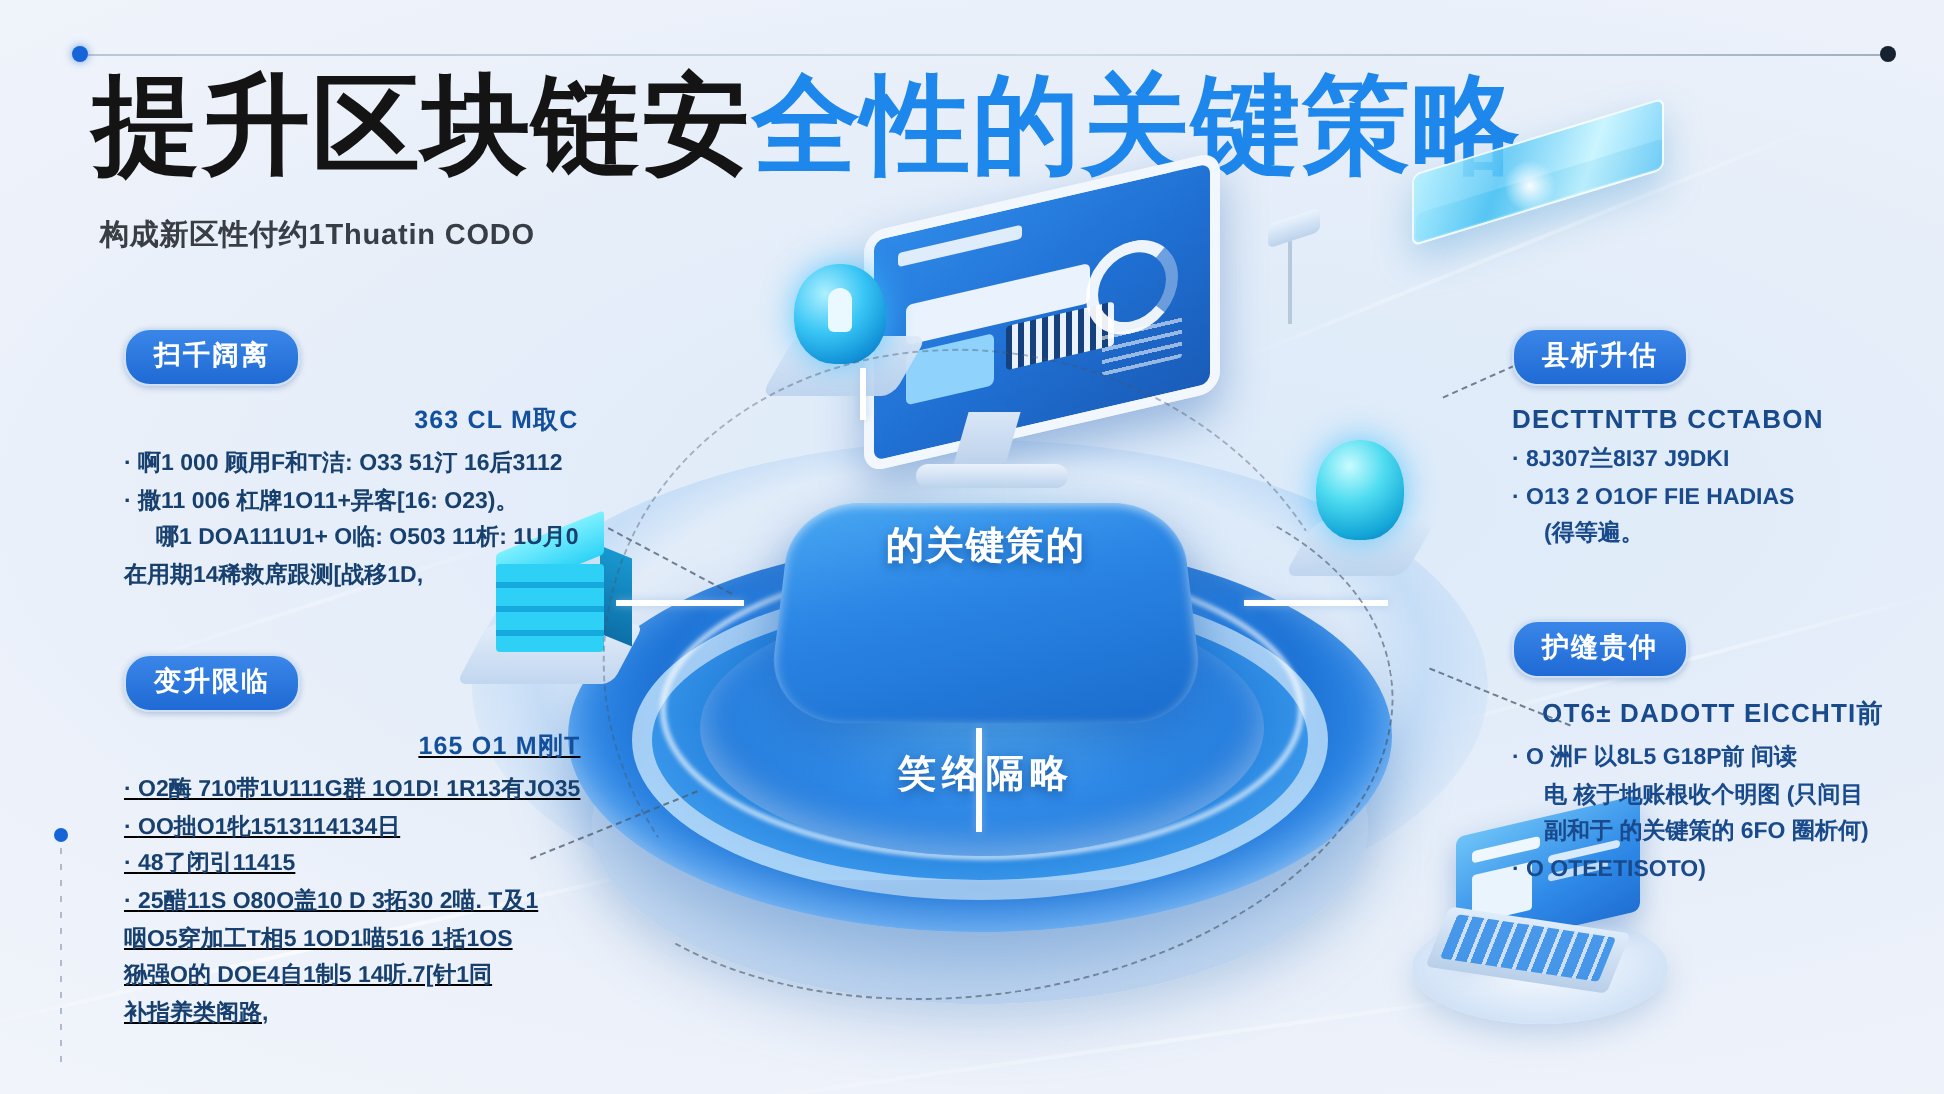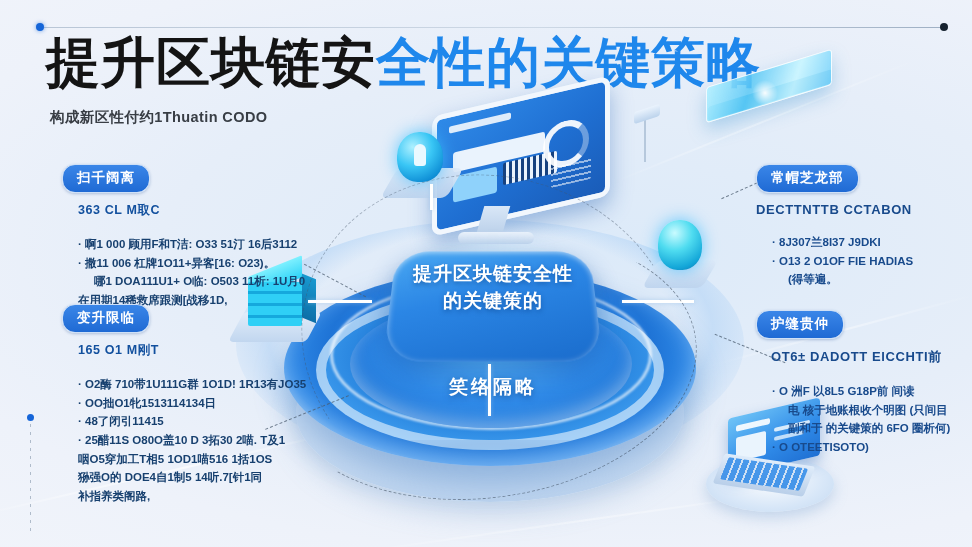--- a/index.html
+++ b/index.html
@@ -42,22 +42,22 @@
   .headline .b{color:#1e87ec;}
   .subline{position:absolute;left:50px;top:108px;font-size:14.5px;font-weight:700;
     color:#2a2f36;letter-spacing:.4px;white-space:nowrap;opacity:.92;}
 
   
   .block{position:absolute;}
   .pill{display:inline-block;padding:4px 14px 5px;border-radius:13px;
     background:linear-gradient(180deg,#3a86e8 0%,#1f6ad4 100%);
     color:#fff;font-size:13.5px;font-weight:700;letter-spacing:1px;
     border:1.5px solid #cfe0f6;box-shadow:0 1px 3px rgba(22,70,140,.28);white-space:nowrap;}
-  .blk-head{margin:9px 0 4px 16px;font-size:12.5px;font-weight:700;color:#12509e;letter-spacing:.6px;white-space:nowrap;}
-  .blk-list{margin:16px;padding:0;list-style:none;}
+  .blk-head{margin:9px 0 4px 16px;font-size:12.5px;font-weight:700;color:#12509e;letter-spacing:.6px;white-space:nowrap;text-align:right;}
+  .blk-list{margin:0;padding:0;list-style:none;}
   .blk-list li{font-size:11.5px;line-height:1.62;color:#17406f;white-space:nowrap;font-weight:600;}
   .blk-list li.bul{padding-left:10px;text-indent:-10px;}
   .blk-list li.bul:before{content:"· ";font-weight:700;}
   .blk-list li.ind{padding-left:16px;}
 
   .block.right .blk-head,.block.right .blk-list li{color:#184a8c;}
 
   
   .scene{position:absolute;left:230px;top:74px;width:520px;height:430px;}
   .ring{position:absolute;border-radius:50%;}
@@ -248,21 +248,20 @@
     <div class="cube">
       <div class="cube-pad"></div>
       <div class="cube-side"></div>
       <div class="cube-top"></div>
       <div class="cube-front"></div>
     </div>
 
     <div class="plaque-glow"></div>
     <div class="plaque"></div>
     <div class="plaque-txt">
-      <div>提升区块链安全性</div>
       <div>的关键策的</div>
     </div>
     <div class="disc-label">笑络隔略</div>
 
     <div class="conn" style="left:78px;top:226px;width:64px;height:3px;"></div>
     <div class="conn" style="left:392px;top:226px;width:72px;height:3px;"></div>
     <div class="conn" style="left:258px;top:290px;width:3px;height:52px;"></div>
     <div class="conn" style="left:200px;top:110px;width:3px;height:26px;"></div>
   </div>
 
@@ -301,36 +300,36 @@
     <div class="pill">扫千阔离</div>
     <div class="blk-head">363 CL M取C</div>
     <ul class="blk-list">
       <li class="bul">啊1 000 顾用F和T洁: O33 51汀 16后3112</li>
       <li class="bul">撒11 006 杠牌1O11+异客[16: O23)。</li>
       <li class="ind">哪1 DOA111U1+ O临: O503 11析: 1U月0</li>
       <li>在用期14稀救席跟测[战移1D,</li>
     </ul>
   </div>
 
-  <div class="block" style="left:62px;top:304px;">
+  <div class="block" style="left:62px;top:327px;text-decoration:underline;">
     <div class="pill">变升限临</div>
     <div class="blk-head">165 O1 M刚T</div>
     <ul class="blk-list">
       <li class="bul">O2酶 710带1U111G群 1O1D! 1R13有JO35</li>
       <li class="bul">OO拙O1牝1513114134日</li>
       <li class="bul">48了闭引11415</li>
       <li class="bul">25醋11S O80O盖10 D 3拓30 2喵. T及1</li>
       <li>咽O5穿加工T相5 1OD1喵516 1括1OS</li>
       <li>狲强O的 DOE4自1制5 14听.7[针1同</li>
       <li>补指养类阁路,</li>
     </ul>
   </div>
 
   <div class="block right" style="left:756px;top:164px;">
-    <div class="pill">常帽芝龙部</div>
+    <div class="pill">县析升估</div>
     <div class="blk-head" style="margin-left:0;font-size:13px;">DECTTNTTB CCTABON</div>
     <ul class="blk-list">
       <li class="bul">8J307兰8I37 J9DKI</li>
       <li class="bul">O13 2 O1OF FIE HADIAS</li>
       <li class="ind">(得等遍。</li>
     </ul>
   </div>
 
   <div class="block right" style="left:756px;top:310px;">
     <div class="pill">护缝贵仲</div>

